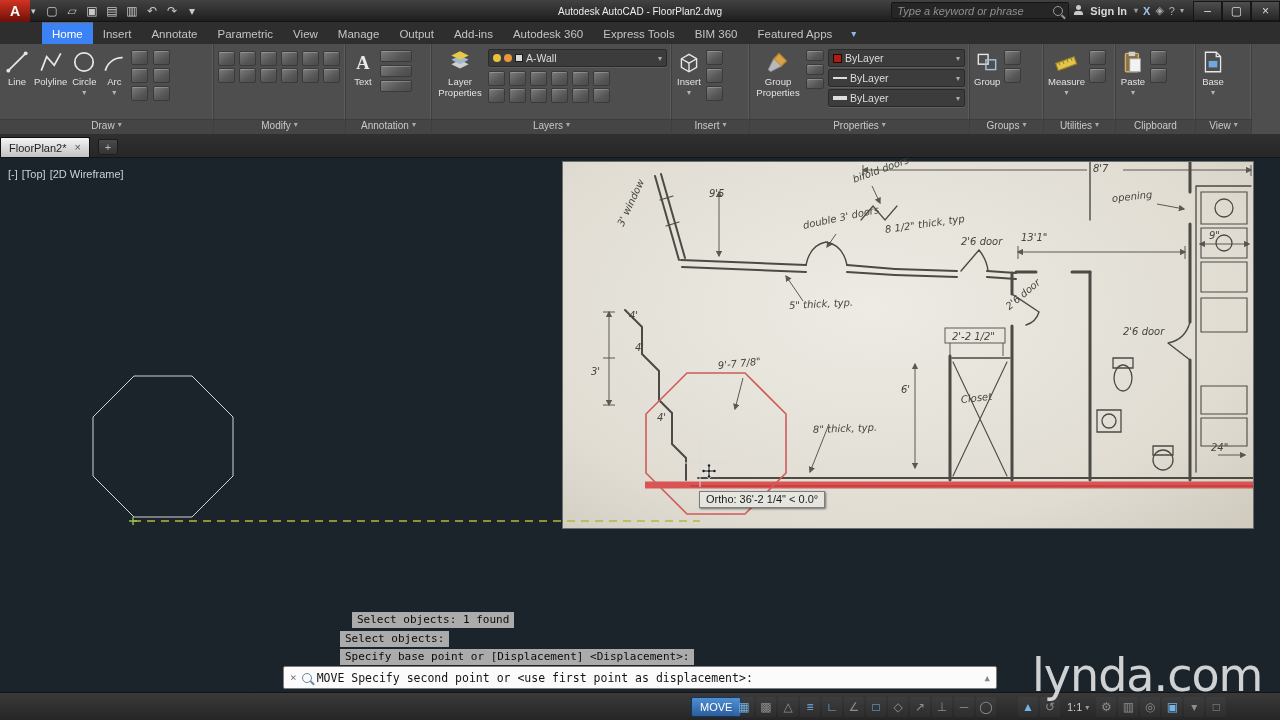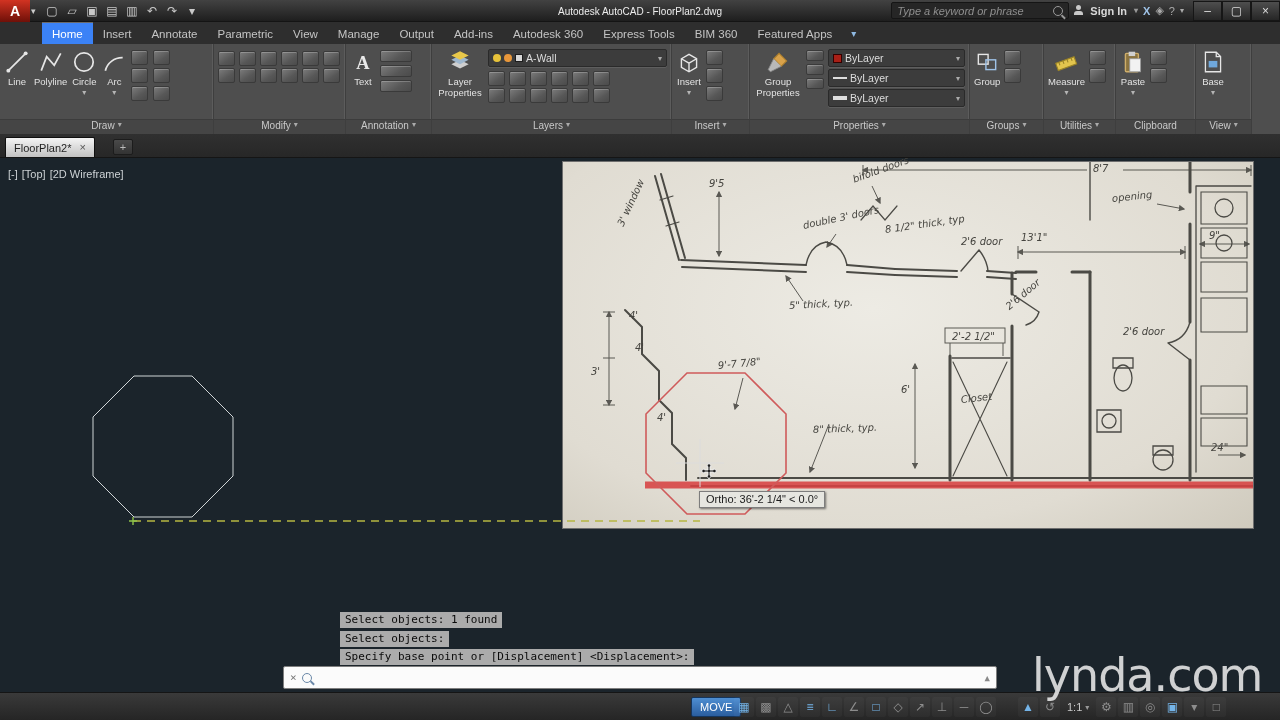--- a/index.html
+++ b/index.html
@@ -57,21 +57,21 @@
   .chip-bulb { width:8px; height:8px; border-radius:50%; background:#e8c33a; }
   .chip-sun { width:8px; height:8px; border-radius:50%; background:#e8973a; }
   .chip-colorsq { width:8px; height:8px; background:#d8d8d8; border:1px solid #1d1d1d; }
   .chip-red { width:9px; height:9px; background:#a81f16; border:1px solid #300; }
   .chip-line { width:14px; height:2px; background:#ddd; }
   .chip-thick { width:14px; height:4px; background:#ddd; }
   .layers-right { display:flex; flex-direction:column; gap:4px; padding-top:2px; width:182px; }
   .props-right { display:flex; flex-direction:column; gap:2px; padding-top:2px; width:146px; }
 
   
-  .filetabs { height:24px; background:linear-gradient(#303030,#272727); display:flex; align-items:flex-end; padding-left:5px; gap:18px; border-bottom:1px solid #151515; }
+  .filetabs { height:24px; background:linear-gradient(#303030,#272727); display:flex; align-items:flex-end; gap:8px; border-bottom:1px solid #151515; }
   .ftab { height:20px; display:flex; align-items:center; background:linear-gradient(#f4f4f4,#c2c2c2); color:#1e1e1e; font-size:11px; padding:0 8px; gap:8px; border:1px solid #101010; border-bottom:none; border-radius:2px 2px 0 0; }
   .ftab-close { color:#555; font-size:11px; line-height:1; }
   .ftab-new { width:20px; height:16px; margin-bottom:2px; background:linear-gradient(#4a4a4a,#333); border:1px solid #1c1c1c; color:#bbb; font-size:11px; display:flex; align-items:center; justify-content:center; border-radius:2px; }
 
   
   .canvas { position:relative; height:534px; background:#1b242b; overflow:hidden; }
   .vplabel { position:absolute; left:8px; top:10px; color:#cdd2d5; font-size:11px; display:flex; gap:4px; z-index:6; }
   .sketch { position:absolute; left:563px; top:4px; width:690px; height:366px; background:radial-gradient(ellipse at 45% 40%, #edebe4 0%, #e0dcd2 70%, #cfcabd 100%); outline:1px solid #6e6e6e; z-index:2; }
   .sk-svg { position:absolute; inset:0; width:100%; height:100%; }
   .sk-label { position:absolute; font-family:"DejaVu Sans", sans-serif; font-style:italic; font-size:10px; color:#45443f; white-space:nowrap; transform-origin:0 50%; z-index:3; }
@@ -525,21 +525,21 @@
       </g>
 
       <g>
         <path d="M82,323 L690,323" stroke="#d84343" stroke-width="7" opacity="0.88"></path>
       </g>
       <polygon points="182,211 223,252 223,311 182,352 124,352 83,311 83,252 124,211" stroke="#cf5b5b" fill="none" stroke-width="1.6"></polygon>
     </svg>
     <div>
 
     <span class="sk-label" style="left: 57px; top: 58px; transform: rotate(-65deg);">3' window</span>
-        <span class="sk-label" style="left: 146px; top: 16px;">9'5</span>
+        <span class="sk-label" style="left: 146px; top: 26px;">9'5</span>
         <span class="sk-label" style="left: 240px; top: 58px; transform: rotate(-12deg);">double 3' doors</span>
         <span class="sk-label" style="left: 290px; top: 12px; transform: rotate(-20deg);">bifold doors</span>
         <span class="sk-label" style="left: 530px; top: 1px;">8'7</span>
         <span class="sk-label" style="left: 549px; top: 31px; transform: rotate(-6deg);">opening</span>
         <span class="sk-label" style="left: 646px; top: 68px;">9"</span>
         <span class="sk-label" style="left: 322px; top: 62px; transform: rotate(-8deg);">8 1/2" thick, typ</span>
         <span class="sk-label" style="left: 398px; top: 74px;">2'6 door</span>
         <span class="sk-label" style="left: 458px; top: 70px;">13'1"</span>
         <span class="sk-label" style="left: 444px; top: 140px; transform: rotate(-40deg);">2'6 door</span>
         <span class="sk-label" style="left: 226px; top: 138px; transform: rotate(-3deg);">5" thick, typ.</span>
@@ -568,28 +568,29 @@
     </g>
     <g transform="translate(709,313)">
       <path d="M0,-8 L2.6,-4.4 L1,-4.4 L1,-1 L4.4,-1 L4.4,-2.6 L8,0 L4.4,2.6 L4.4,1 L1,1 L1,4.4 L2.6,4.4 L0,8 L-2.6,4.4 L-1,4.4 L-1,1 L-4.4,1 L-4.4,2.6 L-8,0 L-4.4,-2.6 L-4.4,-1 L-1,-1 L-1,-4.4 L-2.6,-4.4 Z" fill="#1e1e1e" stroke="#f0f0f0" stroke-width="0.9"></path>
     </g>
   </svg>
 
   <div class="tooltip">Ortho: 36'-2 1/4" &lt; 0.0°</div>
 
   <div>
 
-  <div class="cmd-chip" style="top: 454px;">Select objects: 1 found</div>
+  <div class="cmd-chip" style="top: 454px; margin-left: 12px;">Select objects: 1 found</div>
       <div class="cmd-chip" style="top: 472.5px;">Select objects:</div>
       <div class="cmd-chip" style="top: 491px;">Specify base point or [Displacement] &lt;Displacement&gt;:</div>
     </div>
 
   <div class="cmdbar">
     <span class="cmd-x">×</span>
     <span class="icon-wrench"></span>
+    <span class="cmd-text">MOVE Specify second point or &lt;use first point as displacement&gt;:</span>
     <span class="cmd-up">▲</span>
   </div>
 </div>
 
 <div class="statusbar">
   <div class="model-btn">MOVE</div>
   <div class="st-left">
 
   <span class="sticon on">▦</span>
       <span class="sticon">▩</span>

